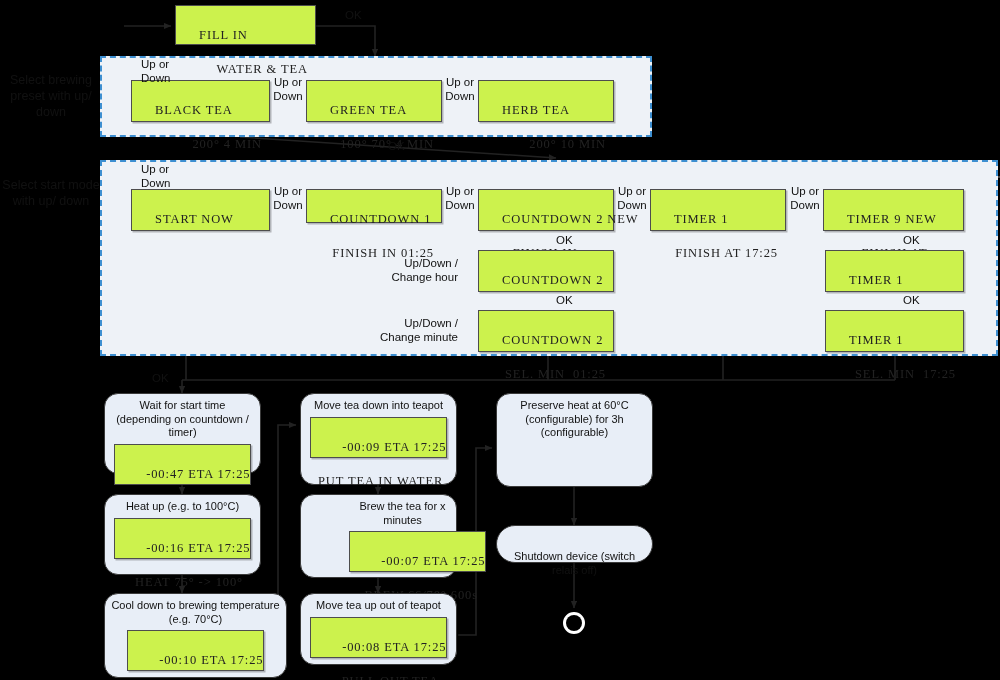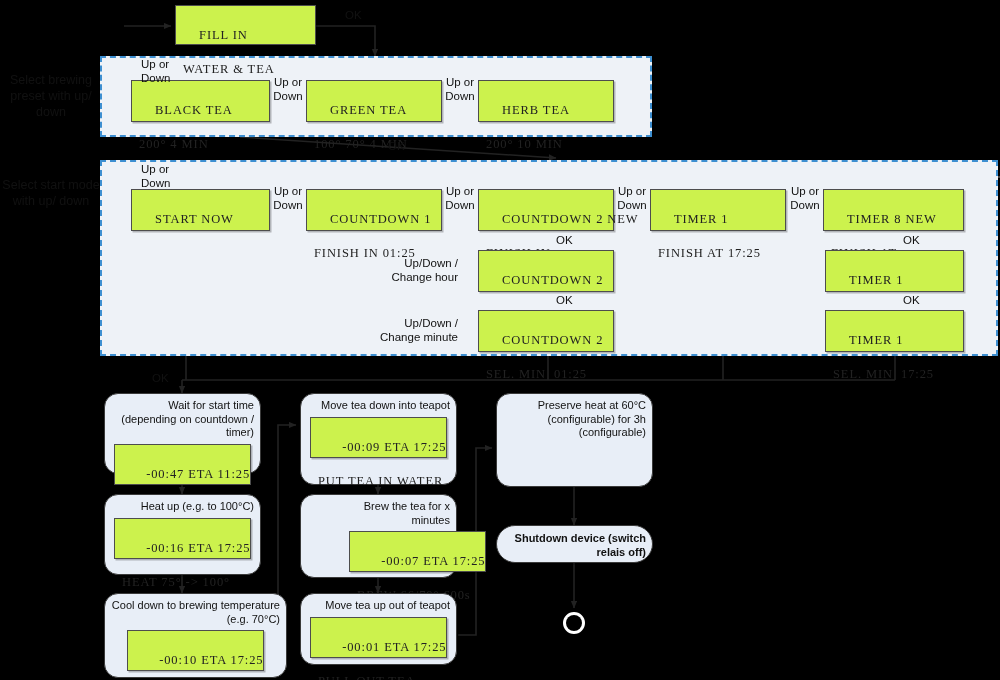--- a/index.html
+++ b/index.html
@@ -27,34 +27,34 @@
     box-sizing:border-box;
     font-family:Liberation Serif, serif;
     font-size:12.5px;
     color:#222;
     line-height:17px;
     letter-spacing:0.9px;
     padding:4px 7px 0 7px;
     white-space:pre;
     box-shadow:1.5px 1.5px 0 rgba(0,0,0,0.25);
   }
-  .lcd .l2{display:block;}
+  .lcd .l2{display:block;text-align:right;}
 
   
   .act{
     position:absolute;
     background:#e8eef7;
     border:1.6px solid #3a3a3a;
     border-radius:14px;
     box-sizing:border-box;
     box-shadow:2px 2px 0 rgba(0,0,0,0.22);
   }
   .act .cap{
     display:block;
-    text-align:right;
+    text-align:center;
     font-size:11px;
     color:#111;
     line-height:13.5px;
     padding:5px 6px 3px 6px;
   }
   .act .lcd{position:relative;margin:1px auto 0 auto;left:auto;top:auto;}
 
   
   .lbl{
     position:absolute;
@@ -220,34 +220,34 @@
 Down</div>
   <div class="lbl c" style="left: 438px; top: 75px; width: 44px; white-space: pre-line;">Up or
 Down</div>
 
   <div class="lbl" style="left: 388px; top: 139px; white-space: pre-line;">OK</div>
 
   <div class="lcd" style="left:131px;top:189px;width:139px;height:42px;">
     <span>START NOW</span>
     <span class="l2"></span>
   </div>
-  <div class="lcd" style="left:306px;top:189px;width:136px;height:42px;">
+  <div class="lcd" style="left:306px;top:189px;width:136px;height:34px;">
     <span>COUNTDOWN 1</span>
     <span class="l2">FINISH IN 01:25</span>
   </div>
   <div class="lcd" style="left:478px;top:189px;width:136px;height:42px;">
     <span>COUNTDOWN 2 NEW</span>
     <span class="l2">FINISH IN --:--</span>
   </div>
   <div class="lcd" style="left:650px;top:189px;width:136px;height:42px;">
     <span>TIMER 1</span>
     <span class="l2">FINISH AT 17:25</span>
   </div>
   <div class="lcd" style="left:823px;top:189px;width:141px;height:42px;">
-    <span>TIMER 8 NEW</span>
+    <span>TIMER 9 NEW</span>
     <span class="l2">FINISH AT --:--</span>
   </div>
 
   <div class="lbl" style="left: 141px; top: 162px; white-space: pre-line;">Up or
 Down</div>
   <div class="lbl c" style="left: 266px; top: 184px; width: 44px; white-space: pre-line;">Up or
 Down</div>
   <div class="lbl c" style="left: 438px; top: 184px; width: 44px; white-space: pre-line;">Up or
 Down</div>
   <div class="lbl c" style="left: 610px; top: 184px; width: 44px; white-space: pre-line;">Up or
@@ -279,21 +279,21 @@
     <span class="l2">SEL. MIN  17:25</span>
   </div>
   <div class="lbl" style="left: 903px; top: 233px; white-space: pre-line;">OK</div>
   <div class="lbl" style="left: 903px; top: 293px; white-space: pre-line;">OK</div>
 
   <div class="lbl" style="left: 152px; top: 371px; white-space: pre-line;">OK</div>
 
   <div class="act" style="left:104px;top:393px;width:157px;height:81px;">
     <span class="cap">Wait for start time (depending on countdown / timer)</span>
     <div class="lcd" style="width:137px;height:41px;">
-      <span>-00:47 ETA 11:25</span>
+      <span>-00:47 ETA 17:25</span>
       <span class="l2">WAIT</span>
     </div>
   </div>
 
   <div class="act" style="left:104px;top:494px;width:157px;height:81px;">
     <span class="cap">Heat up (e.g. to 100°C)</span>
     <div class="lcd" style="width:137px;height:41px;">
       <span>-00:16 ETA 17:25</span>
       <span class="l2">HEAT 75° -&gt; 100°</span>
     </div>
@@ -319,30 +319,30 @@
     <span class="cap">Brew the tea for x minutes</span>
     <div class="lcd" style="width:137px;height:41px;">
       <span>-00:07 ETA 17:25</span>
       <span class="l2">BREW 66/70° 600s</span>
     </div>
   </div>
 
   <div class="act" style="left:300px;top:593px;width:157px;height:72px;">
     <span class="cap">Move tea up out of teapot</span>
     <div class="lcd" style="width:137px;height:41px;">
-      <span>-00:01 ETA 17:25</span>
+      <span>-00:08 ETA 17:25</span>
       <span class="l2">PULL OUT TEA</span>
     </div>
   </div>
 
   <div class="act" style="left:496px;top:393px;width:157px;height:94px;">
     <span class="cap">Preserve heat at 60°C (configurable) for 3h (configurable)</span>
   </div>
 
   <div class="act" style="left:496px;top:525px;width:157px;height:38px;border-radius:19px;">
-    <span class="cap" style="padding-top:6px;font-weight:bold;">Shutdown device (switch relais off)</span>
+    <span class="cap" style="padding-top:24px;">Shutdown device (switch relais off)</span>
   </div>
 
   <div class="endnode" style="left:561px;top:610px;">
     <i></i>
   </div>
 
 </div>
 
 </body></html>

